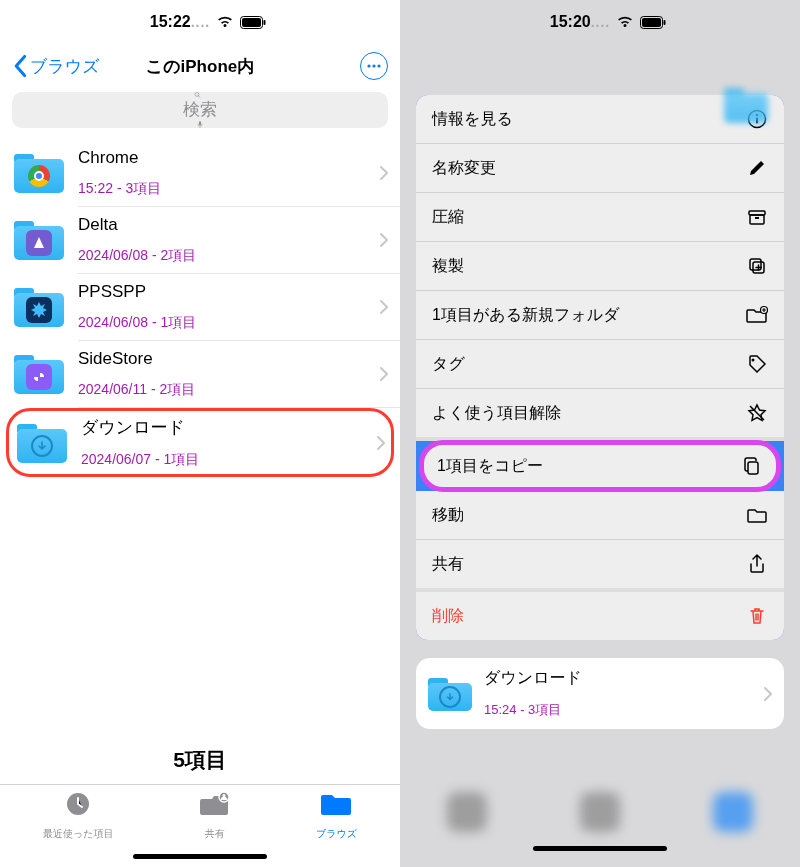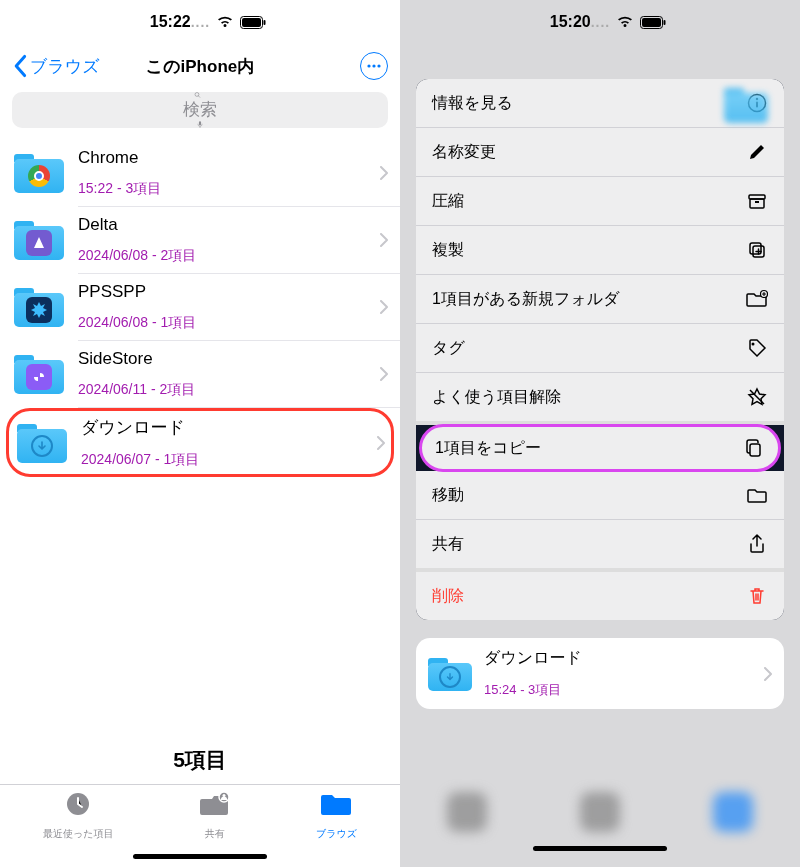--- a/index.html
+++ b/index.html
@@ -36,25 +36,25 @@
     .row-meta { font-size: 14px; color: #a21caf; margin-top: 12px; }
     .row-chev { color: #c7c7cc; }
     .sep { height: 1px; background: #e5e5ea; margin-left: 78px; }
     .footer-count { text-align: center; font-size: 21px; font-weight: 600; padding: 10px 0; }
     .tabbar { height: 70px; border-top: 0.5px solid #d1d1d6; display: flex; justify-content: space-around; align-items: flex-start; padding-top: 6px; }
     .tab { display: flex; flex-direction: column; align-items: center; gap: 10px; font-size: 10px; color: #8e8e93; }
     .tab.active { color: #007aff; }
     .home-ind { width: 134px; height: 5px; background: #000; border-radius: 3px; margin: 0 auto 8px; }
     
     .blurred-folder { position: absolute; top: 85px; right: 32px; width: 44px; height: 40px; filter: blur(3px); opacity: 0.8; }
-    .menu { background: #0f172a; border-radius: 12px; margin: 35px 16px 8px; overflow: hidden; }
+    .menu { background: #3b82f6; border-radius: 12px; margin: 51px 16px 8px; overflow: hidden; }
     .menu-item { display: flex; align-items: center; justify-content: space-between; padding: 13px 16px; font-size: 16px; border-bottom: 0.5px solid #d1d1d6; background: #eeeeef; }
     .menu-item.last-sec { border-bottom: 4px solid #ddd; }
     .menu-item.delete { color: #ff3b30; border-bottom: none; gap: 12px; }
-    .menu-item.highlight { border: 3px solid #d946ef; border-radius: 24px; margin: -1px 3px; padding: 10px 13px; position: relative; z-index: 1; background: #eeeeef; }
+    .menu-item.highlight { border: 5px solid #d946ef; border-radius: 24px; margin: -1px 3px; padding: 10px 13px; position: relative; z-index: 1; background: #eeeeef; }
     .menu-icon { width: 22px; height: 22px; display: flex; align-items: center; justify-content: center; }
     .card { background: #fff; border-radius: 14px; margin: 10px 16px; display: flex; align-items: center; padding: 10px 12px; }
     .card .folder-icon { width: 44px; height: 38px; margin-right: 12px; }
     .card .row-name { font-size: 16px; }
     .card .row-meta { font-size: 13px; }
     .blurred-tabbar { position: absolute; bottom: 30px; left: 0; right: 0; height: 50px; display: flex; justify-content: space-around; align-items: center; filter: blur(6px); }
     .blurred-tab { width: 40px; height: 40px; background: #777; border-radius: 10px; opacity: 0.6; }
     .blurred-tab.active { background: #007aff; }
   </style>
 </head>

